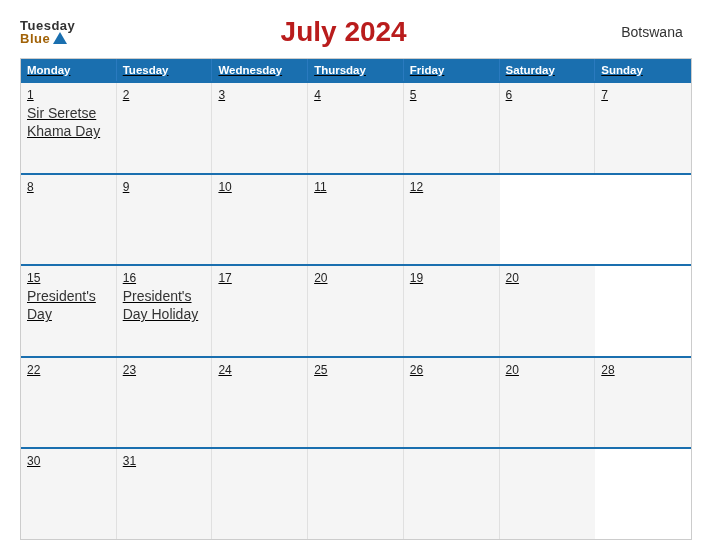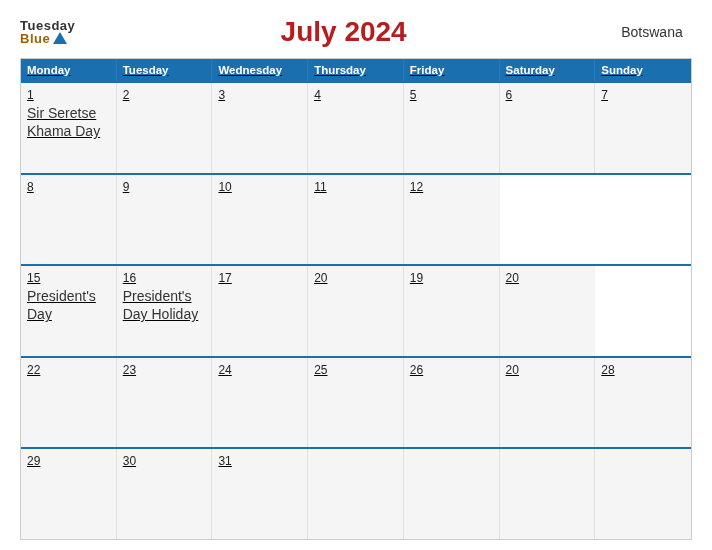--- a/index.html
+++ b/index.html
@@ -244,23 +244,20 @@
         <div class="cal-cell">
           <span class="day-num">20</span>
         </div>
         <div class="cal-cell">
           <span class="day-num">28</span>
         </div>
       </div>
 
       <div class="cal-row">
         <div class="cal-cell">
-          <span class="day-num">29</span>
-        </div>
-        <div class="cal-cell">
           <span class="day-num">30</span>
         </div>
         <div class="cal-cell">
           <span class="day-num">31</span>
         </div>
         <div class="cal-cell empty"></div>
         <div class="cal-cell empty"></div>
         <div class="cal-cell empty"></div>
         <div class="cal-cell empty"></div>
       </div>

